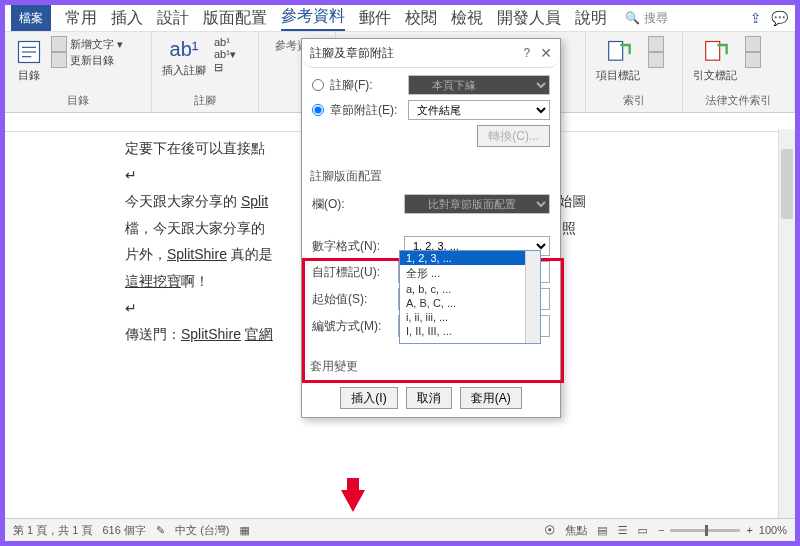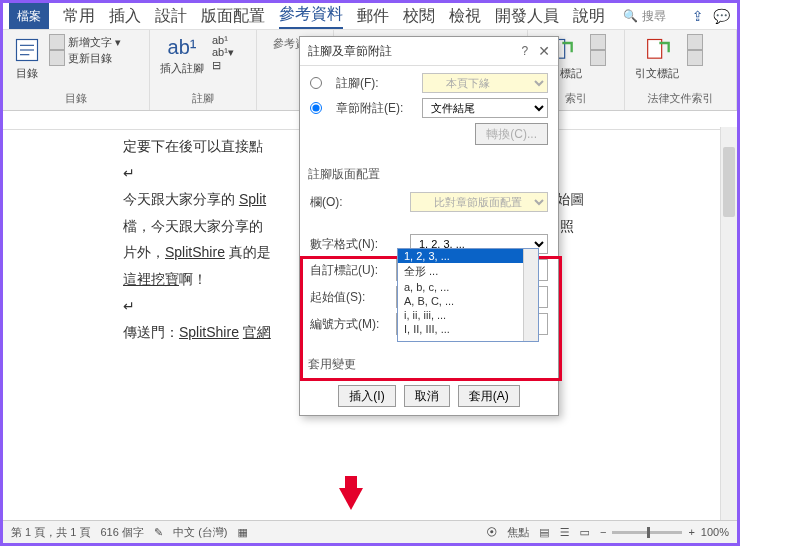--- a/index.html
+++ b/index.html
@@ -1,16 +1,16 @@
 <!DOCTYPE html>
 <html><head>
 <meta charset="utf-8">
 <style>
 html,body{margin:0;padding:0;font-family:"Microsoft JhengHei","Segoe UI",sans-serif;font-size:12px;background:#fff;color:#333;}
-.app{width:740px;height:546px;position:relative;overflow:hidden;border:3px solid #8b5cf6;box-sizing:border-box;}
+.app{width:800px;height:546px;position:relative;overflow:hidden;border:5px solid #8b5cf6;box-sizing:border-box;}
 
 .menubar{display:flex;align-items:center;height:26px;background:#fff;border-bottom:1px solid #e0e0e0;padding:0 6px;gap:14px;}
 .menubar .mi{font-size:16px;color:#444;}
 .menubar .mi.active{color:#2b579a;border-bottom:2px solid #2b579a;padding-bottom:2px;}
 .menubar .file{background:#2b579a;color:#fff;padding:0 8px;height:100%;display:flex;align-items:center;}
 .menubar .search{margin-left:4px;color:#888;display:flex;align-items:center;gap:4px;}
 .topright{margin-left:auto;display:flex;gap:10px;color:#2b579a;font-size:14px;}
 
 .ribbon{height:80px;background:#f3f3f3;border-bottom:1px solid #ccc;display:flex;}
 .rgroup{border-right:1px solid #ddd;padding:4px 8px;display:flex;flex-direction:column;justify-content:space-between;}
@@ -21,30 +21,30 @@
 .bigbtn .lbl{font-size:11px;color:#444;text-align:center;}
 .smallrow{display:flex;align-items:center;gap:3px;font-size:11px;color:#444;}
 .smallrow .sq{width:14px;height:14px;background:#ddd;border:1px solid #aaa;}
 
 .ruler{height:18px;background:#fff;border-bottom:1px solid #ddd;font-size:8px;color:#666;position:relative;overflow:hidden;}
 
 .doc{position:absolute;top:130px;left:120px;width:480px;font-size:14px;color:#333;line-height:1.9;}
 .doc u{text-decoration:underline;color:#333;}
 
 .dialog{position:absolute;left:296px;top:33px;width:258px;background:#fff;border:1px solid #999;box-shadow:3px 3px 8px rgba(0,0,0,0.25);}
-.dlg-title{height:28px;display:flex;align-items:center;padding:0 8px;border-bottom:1px solid #ddd;font-size:12px;color:#333;}
+.dlg-title{height:28px;display:flex;align-items:center;padding:0 8px;border-bottom:1px solid #ddd;font-size:12px;color:#333;border-radius:12px;}
 .dlg-title .t{flex:1;}
 .dlg-title .q{margin-right:10px;color:#666;}
 .dlg-title .x{color:#666;font-size:14px;}
 .section-label{font-size:12px;color:#555;padding:6px 8px 2px;}
 .dlg-body{padding:2px 10px 10px;}
-.row{display:flex;align-items:center;margin:5px 0;gap:14px;}
+.row{display:flex;align-items:center;margin:5px 0;gap:6px;}
 .row .lbl{width:86px;font-size:12px;color:#444;}
 .row select,.row input[type=text]{flex:1;height:20px;border:1px solid #aaa;background:#fff;font-size:11px;padding:0 4px;}
-.row select[disabled],.row input[disabled]{background:#fef9c3;color:#888;padding-left:19px;}
+.row select[disabled],.row input[disabled]{background:#000000;color:#888;padding-left:19px;}
 .radio{width:12px;height:12px;}
 .btn{height:22px;padding:0 10px;border:1px solid #999;background:#f0f0f0;font-size:12px;cursor:pointer;}
 .centerbtns{display:flex;justify-content:center;gap:8px;padding:10px 0 8px;}
 
 .redbox{position:absolute;border:3px solid #e4002b;pointer-events:none;}
 .arrow{position:absolute;width:0;height:0;border-left:12px solid transparent;border-right:12px solid transparent;border-bottom:22px solid #e4002b;}
 .arrow::after{content:"";position:absolute;left:-6px;top:20px;width:12px;height:14px;background:#e4002b;}
 
 .dd{position:absolute;border:1px solid #7a9acb;background:#fff;font-size:11px;z-index:5;}
 .dd .opt{padding:1px 6px;}

